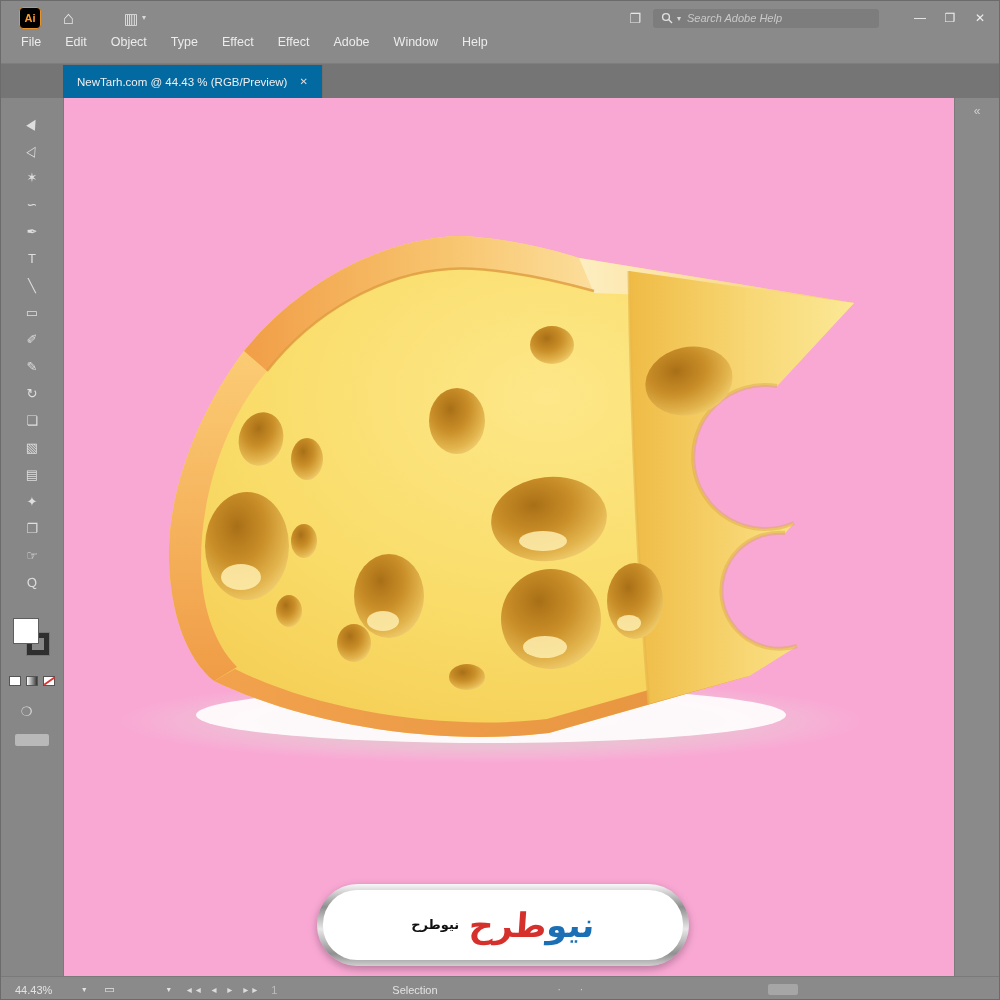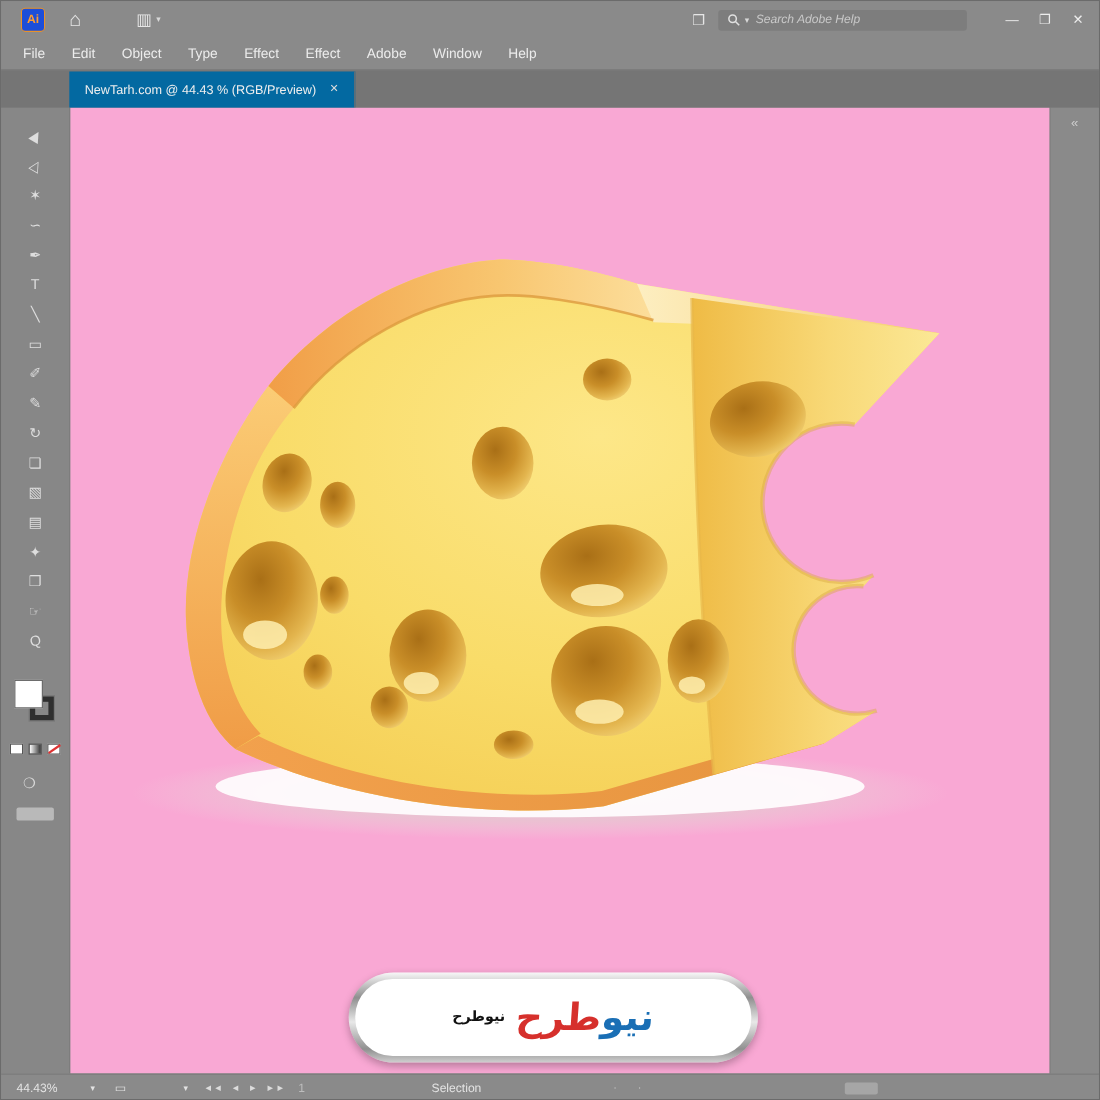--- a/index.html
+++ b/index.html
@@ -3,37 +3,37 @@
 <meta charset="utf-8">
 <style>
   html,body{margin:0;padding:0;background:#555;}
   .app{position:relative;width:1000px;height:1000px;overflow:hidden;
        font-family:"Liberation Sans","DejaVu Sans",sans-serif;
        background:#8a8a8a;border:1px solid #6b6b6b;box-sizing:border-box;}
 
   
   .titlebar{position:relative;height:34px;background:#8a8a8a;}
   .tb-left{position:absolute;left:0;top:0;height:34px;display:flex;align-items:center;}
-  .ai-logo{margin-left:18px;width:22px;height:22px;border-radius:4px;background:#1d4ed8;
+  .ai-logo{margin-left:18px;width:22px;height:22px;border-radius:4px;background:#000000;
            border:1.5px solid #e8922a;color:#ff9c2e;font-size:11px;font-weight:bold;
            display:flex;align-items:center;justify-content:center;box-sizing:border-box;}
   .tb-icon{color:#e6e6e6;font-size:16px;line-height:1;display:flex;align-items:center;}
   .home-i{margin-left:22px;font-size:18px;}
   .ws-i{margin-left:50px;font-size:15px;}
   .caret{font-size:8px;color:#d8d8d8;margin-left:4px;}
   .tb-right{position:absolute;right:0;top:0;height:34px;display:flex;align-items:center;}
   .arr-i{font-size:13px;margin-right:12px;}
   .searchbox{width:210px;height:19px;background:#7d7d7d;border-radius:3px;display:flex;
              align-items:center;padding:0 8px;margin-right:26px;}
   .searchbox .ph{color:#c9c9c9;font-size:11px;margin-left:6px;white-space:nowrap;overflow:hidden;font-style:italic;}
   .winbtn{width:30px;text-align:center;color:#ededed;font-size:12px;cursor:default;}
   .winbtn.close{margin-right:4px;}
 
   
-  .menubar{height:28px;background:#8a8a8a;display:flex;align-items:center;padding-left:8px;}
+  .menubar{height:28px;background:#8a8a8a;display:flex;align-items:flex-start;padding-left:8px;}
   .menu-item{color:#ececec;font-size:12.5px;padding:0 12px;}
 
   
   .tabbar{height:34px;background:#757575;display:flex;align-items:flex-end;padding-left:62px;
           border-top:1px solid #7e7e7e;}
   .tab{height:33px;background:#0369a1;display:flex;align-items:center;padding:0 14px;
        border-right:1px solid #6f6f6f;}
   .tab-title{color:#efefef;font-size:11.5px;white-space:nowrap;}
   .tab-close{color:#dcdcdc;font-size:10px;margin-left:12px;}
 

